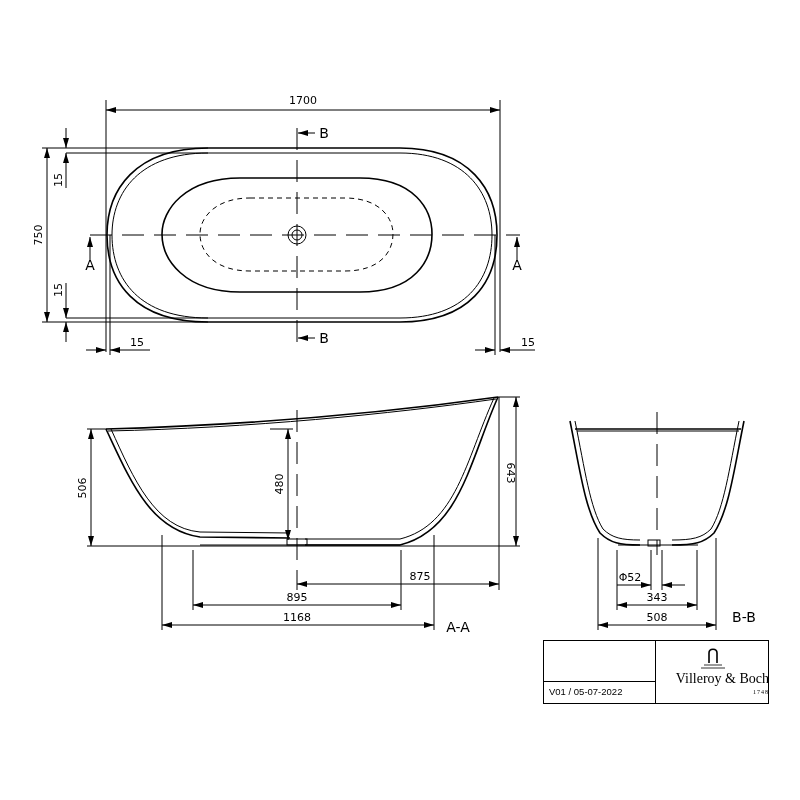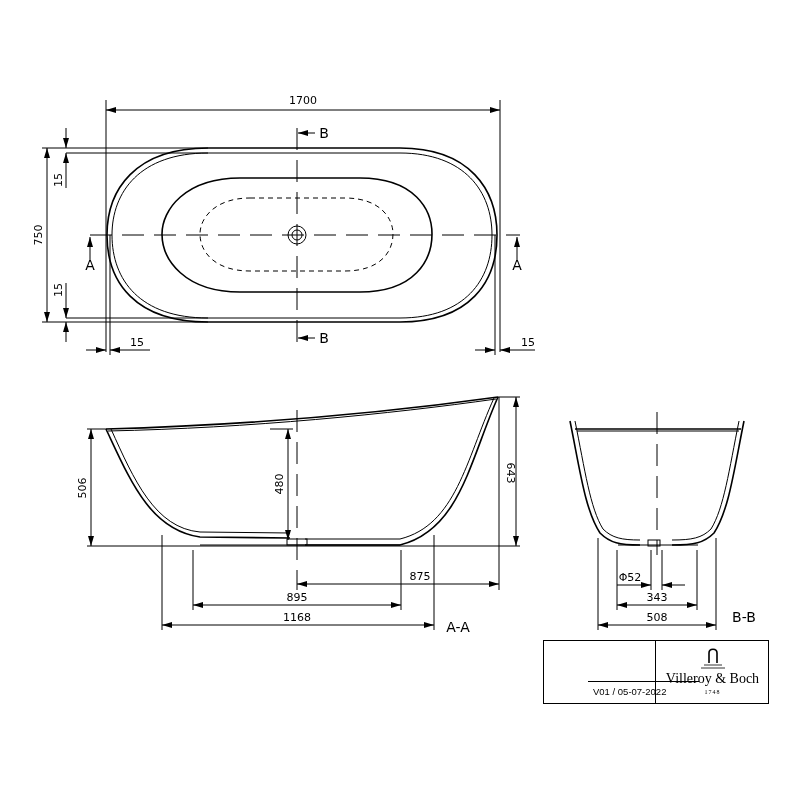--- a/index.html
+++ b/index.html
@@ -7,22 +7,22 @@
   svg { position:absolute; left:0; top:0; }
   .ln { stroke:#000; fill:none; stroke-width:1; }
   .thk { stroke:#000; fill:none; stroke-width:1.6; }
   .dash { stroke:#000; fill:none; stroke-width:1; stroke-dasharray:22 10; }
   .sdash { stroke:#000; fill:none; stroke-width:1; stroke-dasharray:5 4; }
   .dim { font-family:"DejaVu Sans", sans-serif; font-size:11px; fill:#000; }
   .sec { font-family:"DejaVu Sans", sans-serif; font-size:14px; fill:#000; }
   .tb { position:absolute; left:543px; top:640px; width:226px; height:64px; border:1px solid #000; box-sizing:border-box; background:#fff; }
   .tb-left { position:absolute; left:0; top:0; width:112px; height:100%; border-right:1px solid #000; box-sizing:border-box; }
   .tb-info { position:absolute; left:5px; top:3px; font-size:9.5px; line-height:11.5px; font-family:"Liberation Sans", sans-serif; color:#000; }
-  .tb-ver { position:absolute; left:0; top:40px; width:100%; border-top:1px solid #000; box-sizing:border-box; padding:4px 5px; font-size:9.5px; font-family:"Liberation Sans", sans-serif;margin-left:44px; }
-  .tb-right { position:absolute; left:112px; top:0; width:113px; height:100%; text-align:center; }
+  .tb-ver { position:absolute; left:0; top:40px; width:100%; border-top:1px solid #000; box-sizing:border-box; padding:4px 5px; font-size:9.5px; font-family:"Liberation Sans", sans-serif; }
+  .tb-right { position:absolute; left:112px; top:0; width:113px; height:100%; text-align:right; }
   .brand { position:absolute; left:0; top:30px; width:100%; font-family:"Liberation Serif", serif; font-size:14px; }
   .year { position:absolute; left:0; top:48px; width:100%; font-family:"Liberation Serif", serif; font-size:6px; letter-spacing:1px; }
   .logo { position:absolute; left:44px; top:4px; }
 </style>
 </head>
 <body>
 
 <svg width="800" height="800" viewBox="0 0 800 800">
   <defs>
     <marker id="ar" markerWidth="10" markerHeight="6" refX="10" refY="3" orient="auto-start-reverse" markerUnits="userSpaceOnUse">

